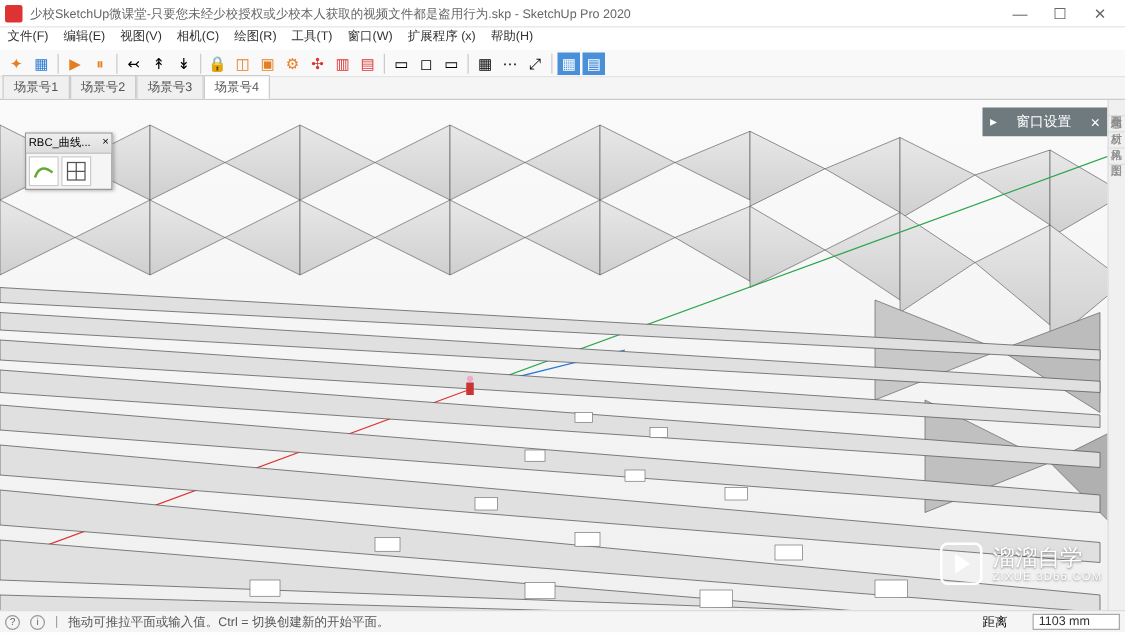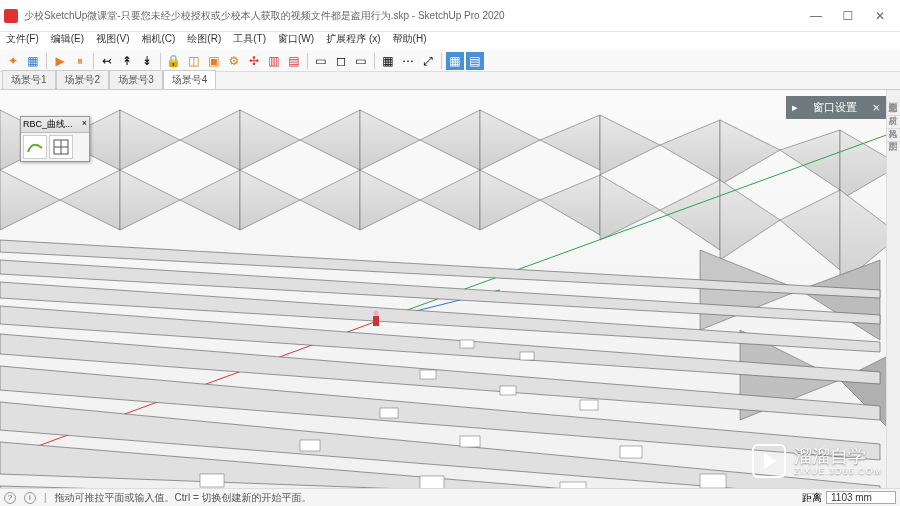--- a/index.html
+++ b/index.html
@@ -1,19 +1,19 @@
 <!DOCTYPE html>
 <html><head>
 <meta charset="utf-8">
 <style>
   * { box-sizing: border-box; margin: 0; padding: 0; font-family: "Microsoft YaHei", Arial, sans-serif; }
   body { width: 900px; height: 506px; background: #fff; overflow: hidden; position: relative; font-size: 11px; }
   
   
-  .titlebar { height: 32px; display: flex; align-items: center; padding: 0 4px; background: #fff; border-bottom: 1px solid #e5e5e5; }
+  .titlebar { height: 22px; display: flex; align-items: center; padding: 0 4px; background: #fff; border-bottom: 1px solid #e5e5e5; }
   .titlebar .app-icon { width: 14px; height: 14px; background: #d33; border-radius: 2px; margin-right: 6px; }
   .titlebar .title { flex: 1; color: #666; font-size: 10px; white-space: nowrap; overflow: hidden; }
   .window-controls { display: flex; }
   .window-controls span { width: 32px; height: 20px; display: flex; align-items: center; justify-content: center; color: #666; font-size: 12px; }
   
   
   .menubar { height: 18px; display: flex; align-items: flex-start; padding: 0 2px; font-size: 10px; color: #333; gap: 4px; }
   .menubar span { padding: 0 4px; }
   
   
@@ -41,21 +41,21 @@
   .tray-panel .close { font-size: 13px; }
   
   
   .right-tabs { position: absolute; top: 0; right: 0; width: 14px; height: 100%; display: flex; flex-direction: column; background: #f0f0f0; border-left: 1px solid #ddd; }
   .right-tabs .vtab { writing-mode: vertical-rl; font-size: 9px; padding: 6px 1px; color: #888; border-bottom: 1px solid #ddd; text-align: center; }
   
   
   .statusbar { position: absolute; bottom: 0; left: 0; right: 0; height: 18px; display: flex; align-items: center; font-size: 10px; background: #f5f5f5; border-top: 1px solid #ddd; padding: 0 4px; gap: 8px; }
   .statusbar .help-icon { width: 12px; height: 12px; border: 1px solid #999; border-radius: 50%; display: flex; align-items: center; justify-content: center; font-size: 8px; color: #666; }
   .statusbar .hint { flex: 1; color: #555; }
-  .statusbar .measure { margin-left: auto; display:flex; align-items:center; gap:4px; }
+  .statusbar .measure { margin-left: auto; display:flex; align-items:center; gap:20px; }
   .statusbar .measure-box { border: 1px solid #aaa; padding: 0 4px; min-width: 70px; background: #fff; color:#333; }
   
   
   .watermark { position: absolute; right: 18px; bottom: 22px; display: flex; align-items: center; gap: 8px; color: #fff; font-size: 18px; text-shadow: 0 1px 2px rgba(0,0,0,.5); }
   .watermark .play { width: 34px; height: 34px; border: 2px solid #fff; border-radius: 6px; display: flex; align-items: center; justify-content: center; }
   .watermark .play::before { content: ""; border-left: 12px solid #fff; border-top: 8px solid transparent; border-bottom: 8px solid transparent; margin-left: 3px; }
   .watermark .wm-text { display: flex; flex-direction: column; line-height: 1; }
   .watermark .wm-text .sub { font-size: 9px; letter-spacing: 1px; margin-top: 2px; opacity: .9; }
 
   

